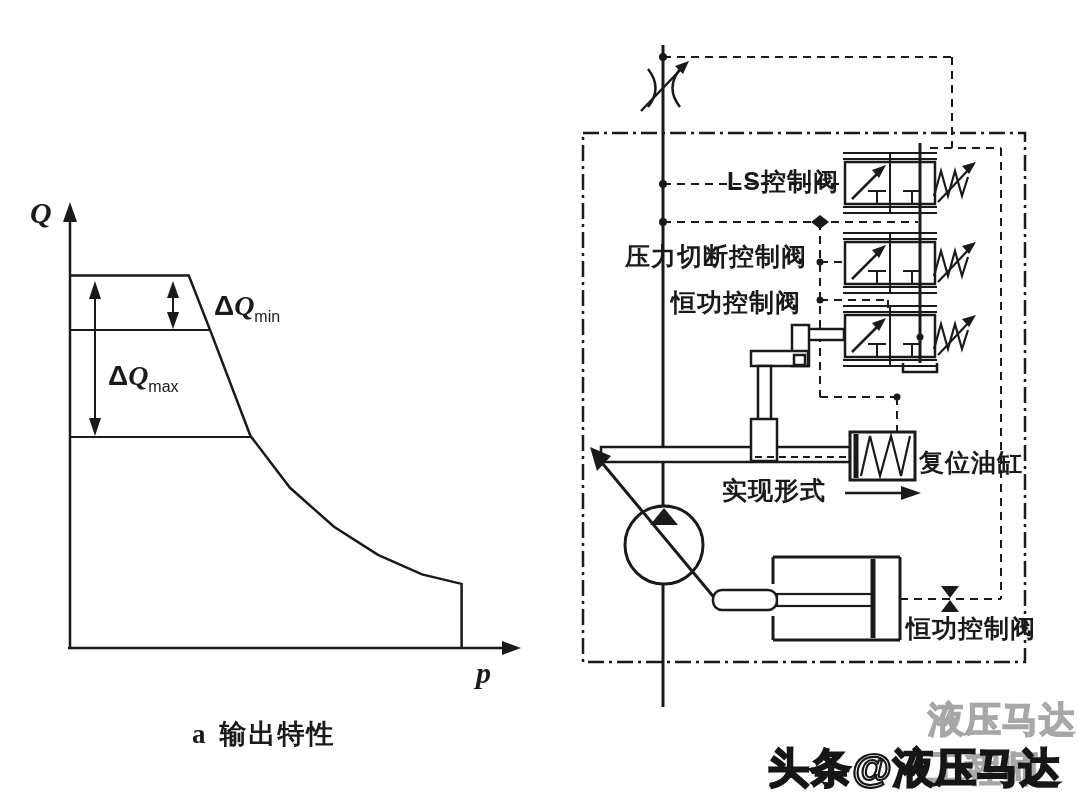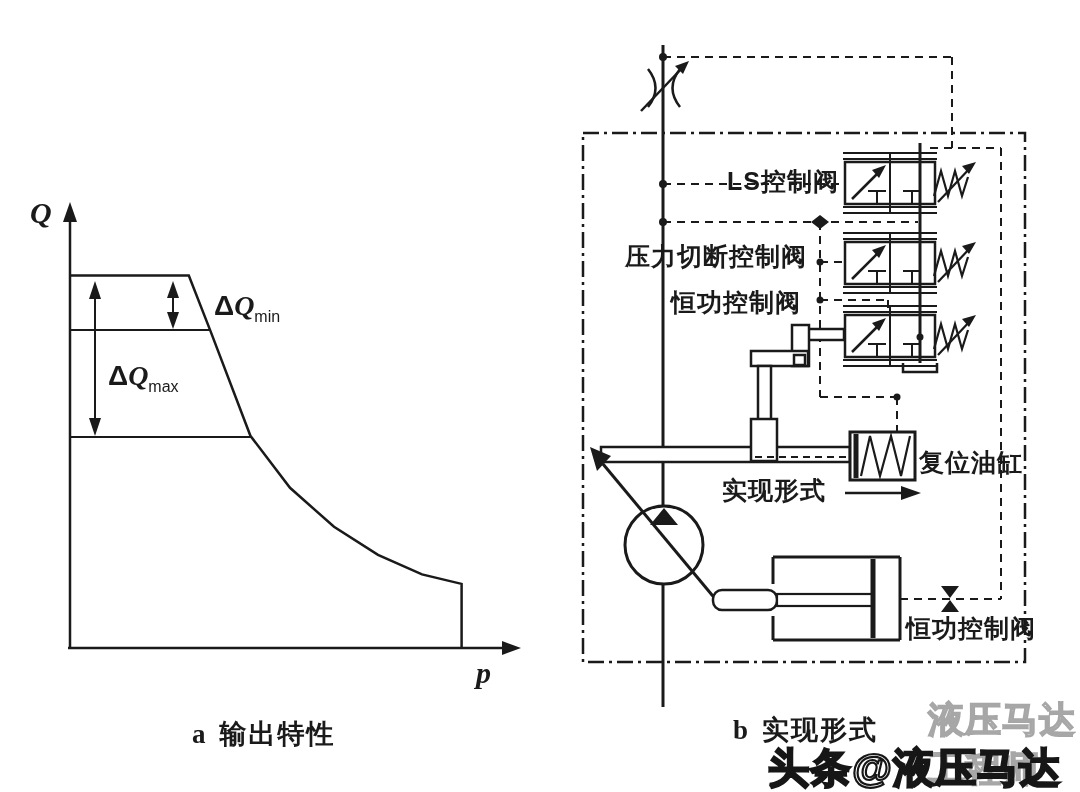--- a/index.html
+++ b/index.html
@@ -176,21 +176,20 @@
     </g>
   </svg>
 
   <div class="lbl axis-lbl" style="left:30px;top:196px;">Q</div>
   <div class="lbl axis-lbl" style="left:476px;top:656px;">p</div>
 
   <div class="lbl anno" style="left:214px;top:291px;"><span>Δ</span><span class="dq-q">Q</span><sub>min</sub></div>
   <div class="lbl anno" style="left:108px;top:361px;"><span>Δ</span><span class="dq-q">Q</span><sub>max</sub></div>
 
   <div class="lbl caption" style="left:192px;top:720px;"><span class="cap-index">a</span><span>输出特性</span></div>
-  <div class="lbl caption" style="left:733px;top:716px;"><span class="cap-index">b</span><span>实现形式</span></div>
 
   <div class="lbl cn" style="left:727px;top:160px;margin-top:8px;">LS控制阀</div>
   <div class="lbl cn" style="left:671px;top:289px;">恒功控制阀</div>
   <div class="lbl cn" style="left:625px;top:243px;">压力切断控制阀</div>
   <div class="lbl cn" style="left:919px;top:449px;text-align:center;">复位油缸</div>
   <div class="lbl cn" style="left:722px;top:477px;">实现形式</div>
   <div class="lbl cn" style="left:906px;top:615px;">恒功控制阀</div>
 
   <div id="watermark-echo">液压马达工程师</div>
   <div id="watermark">头条@液压马达工程师</div>

